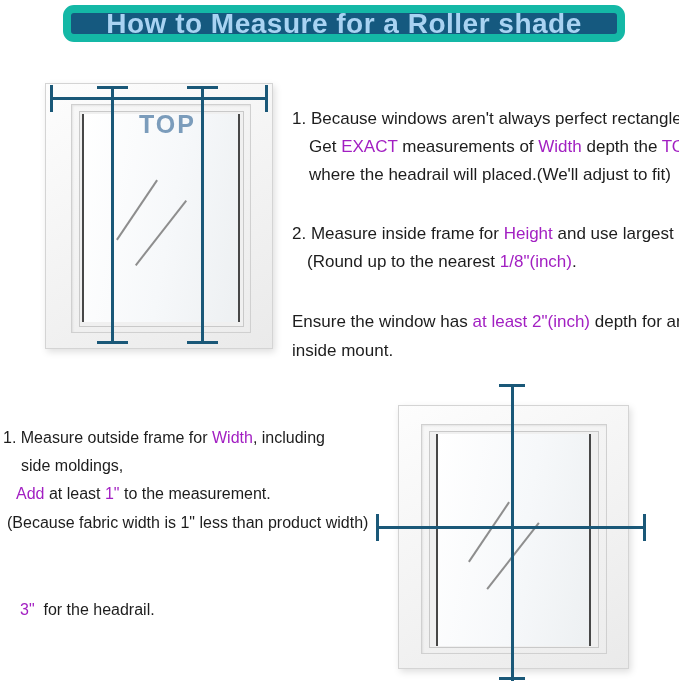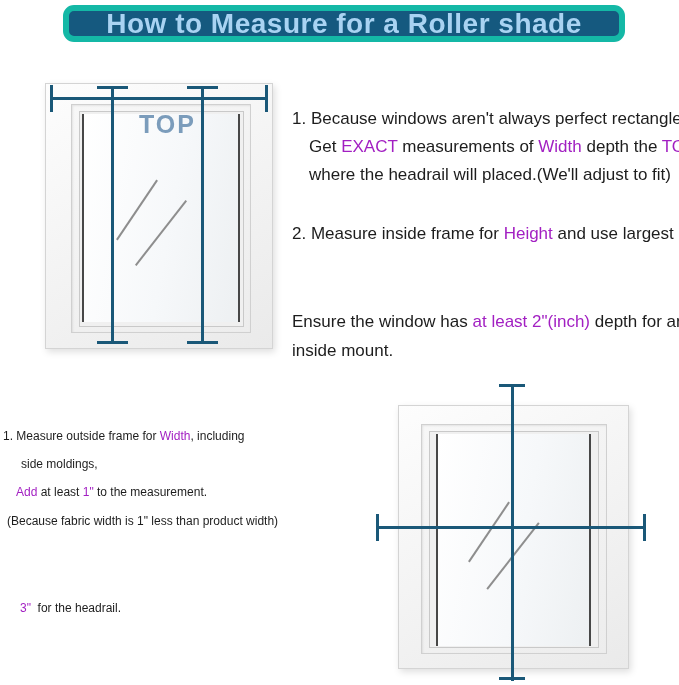--- a/index.html
+++ b/index.html
@@ -1,32 +1,32 @@
 <!DOCTYPE html>
 <html><head>
 <meta charset="utf-8">
 <style>
   html,body{margin:0;padding:0;background:#fff;}
   .page{position:relative;width:679px;height:685px;background:#ffffff;
         font-family:"Liberation Sans",sans-serif;overflow:hidden;}
 
   
   .banner{position:absolute;left:63px;top:5px;width:562px;height:37px;
-          background:#15597f;border:6px solid #14b8a6;border-radius:11px;
+          background:#15597f;border:8px solid #14b8a6;border-radius:11px;
           display:flex;align-items:center;justify-content:center;box-sizing:border-box;}
   .banner-text{color:#a9d3f2;font-size:28px;font-weight:bold;letter-spacing:.5px;
                font-family:"Liberation Sans",sans-serif;}
 
   
   .h-script{position:absolute;font-family:"DejaVu Serif",serif;font-style:italic;
             color:#21618c;font-size:26px;font-weight:500;}
 
   
   .txt{position:absolute;font-size:17px;color:#1d1d1d;white-space:pre;}
-  .txt-o{font-size:12px;}
+  .txt-o{font-size:16px;}
   .p{color:#a21fc2;}
 
   
   .window{position:absolute;background:linear-gradient(150deg,#fdfdfd,#eaeaea);
           border:1px solid #d4d4d4;box-shadow:2px 3px 7px rgba(0,0,0,.13);}
   .wmid{position:absolute;background:linear-gradient(150deg,#f7f7f7,#ededed);
         border:1px solid #d0d0d0;box-shadow:inset 1px 1px 2px rgba(0,0,0,.08);}
   .winr{position:absolute;background:#f0f0f0;border:1px solid #c9c9c9;}
   .glass{position:absolute;background:linear-gradient(100deg,#ffffff 0%,#f6f8fa 55%,#edf0f2 100%);
          border-left:2px solid #474747;border-right:2px solid #474747;overflow:hidden;}
@@ -64,20 +64,21 @@
   <div class="ml" style="left:201px;top:87px;width:3px;height:257px;"></div>
   <div class="ml" style="left:187px;top:86px;width:31px;height:3px;"></div>
   <div class="ml" style="left:187px;top:341px;width:31px;height:3px;"></div>
 
 
   <div class="txt" style="left:292px;top:109px;">1. Because windows aren't always perfect rectangles:</div>
   <div class="txt" style="left:309px;top:137px;"><span>Get </span><span class="p">EXACT</span><span> measurements of </span><span class="p">Width</span><span> depth the </span><span class="p">TOP</span></div>
   <div class="txt" style="left:309px;top:165px;">where the headrail will placed.(We'll adjust to fit)</div>
 
   <div class="txt" style="left:292px;top:224px;"><span>2. Measure inside frame for </span><span class="p">Height</span><span> and use largest number</span></div>
+  <div class="txt" style="left:307px;top:252px;"><span>(Round up to the nearest </span><span class="p">1/8"(inch)</span><span>.</span></div>
 
   <div class="txt" style="left:292px;top:312px;"><span>Ensure the window has </span><span class="p">at least 2"(inch)</span><span> depth for an</span></div>
   <div class="txt" style="left:292px;top:341px;">inside mount.</div>
 
 
   <div class="txt txt-o" style="left:3px;top:429px;"><span>1. Measure outside frame for </span><span class="p">Width</span><span>, including</span></div>
   <div class="txt txt-o" style="left:21px;top:457px;">side moldings,</div>
   <div class="txt txt-o" style="left:16px;top:485px;"><span class="p">Add</span><span> at least </span><span class="p">1"</span><span> to the measurement.</span></div>
   <div class="txt txt-o" style="left:7px;top:514px;">(Because fabric width is 1" less than product width)</div>
 

